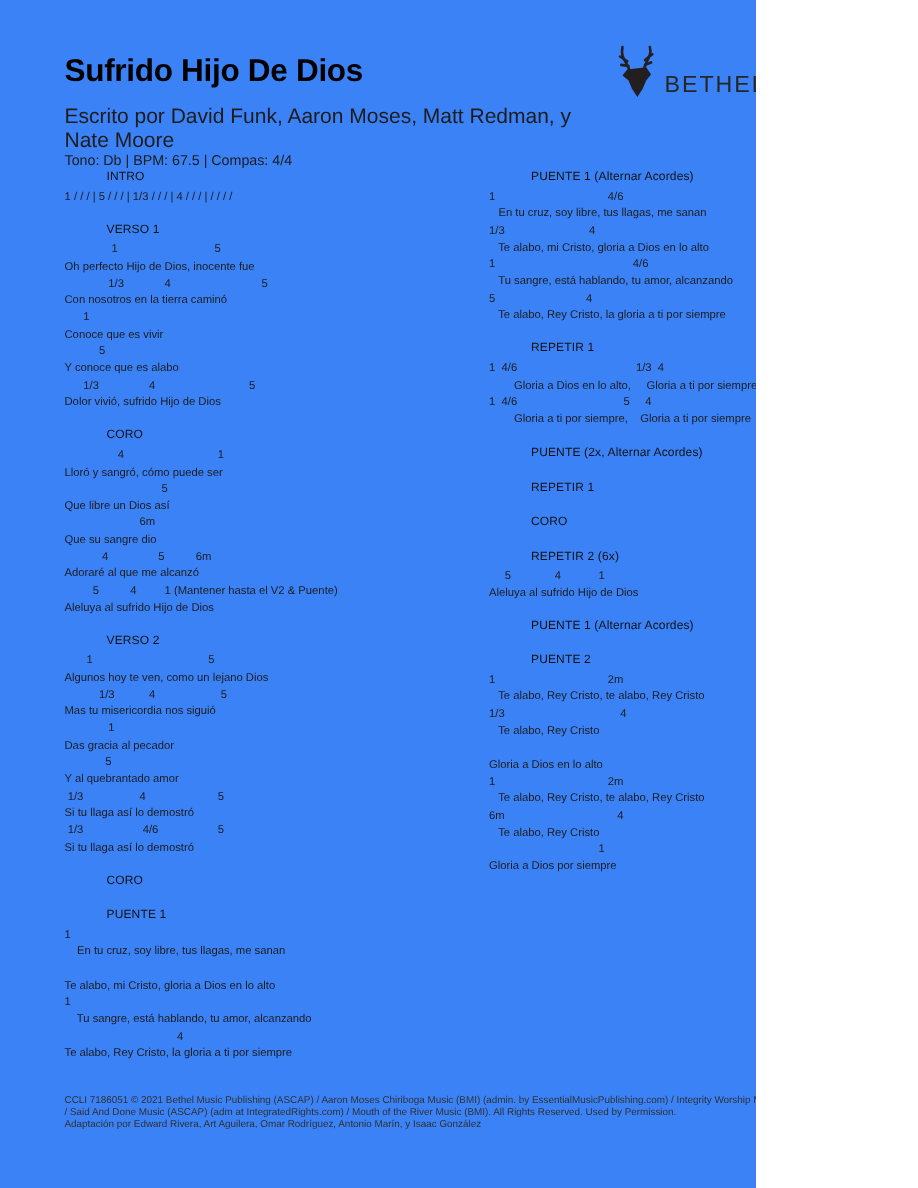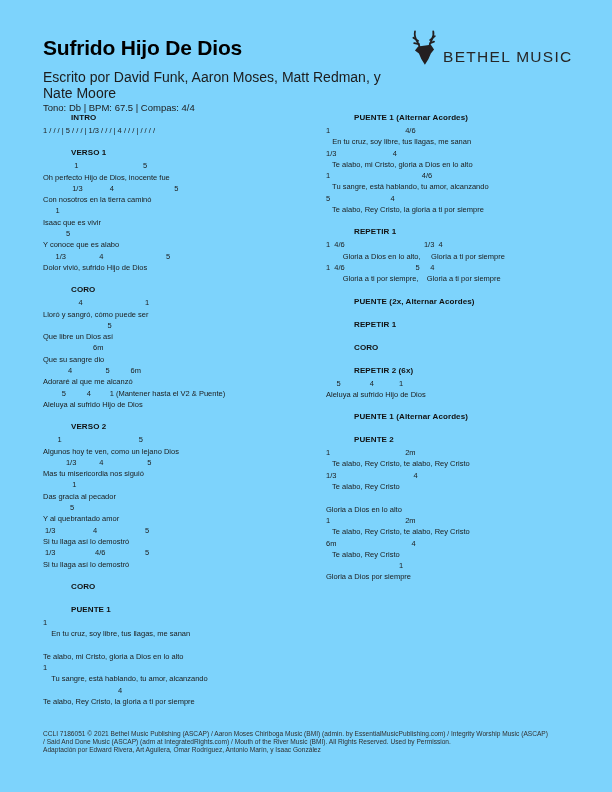--- a/index.html
+++ b/index.html
@@ -1,37 +1,37 @@
 <!DOCTYPE html>
 <html><head>
 <meta charset="utf-8">
 <style>
   * { margin: 0; padding: 0; box-sizing: border-box; }
   html, body { background: #ffffff; }
   body { font-family: "Liberation Sans", sans-serif; }
   .page {
     position: relative;
-    width: 612px;
+    width: 504px;
     height: 792px;
-    background: #7dd3fc;
+    background: #3b82f6;
     color: #1c1c1c;
     overflow: hidden;
   }
   .header { position: absolute; left: 43px; top: 36px; width: 360px; }
   .title { font-size: 21px; font-weight: 700; color: #000; letter-spacing: -0.2px; line-height: 24px; }
   .credits { font-size: 14px; margin-top: 9px; color: #1c1c1c; }
   .meta { font-size: 9.5px; margin-top: 1px; color: #1c1c1c; }
   .logo { position: absolute; left: 411px; top: 30px; display: flex; align-items: flex-end; }
   .logo-mark { width: 27px; height: 36px; flex: 0 0 auto; }
   .logo-text { font-size: 15.5px; letter-spacing: 1.3px; color: #262626; margin-left: 5px; white-space: nowrap; }
   .col { position: absolute; top: 112px; width: 276px; }
   .col-left { left: 43px; }
   .col-right { left: 326px; }
   .section { margin-bottom: 11px; }
-  .section-label { font-size: 8px; font-weight: 700; line-height: 12px; margin-bottom: 1px; letter-spacing: 0.1px; color: #111; padding-left: 28px; }
+  .section-label { font-size: 8px; font-weight: 400; line-height: 12px; margin-bottom: 1px; letter-spacing: 0.1px; color: #111; padding-left: 28px; }
   .line { font-size: 7.5px; line-height: 11.3px; min-height: 11.3px; white-space: pre; color: #1c1c1c; }
   .footer { position: absolute; left: 43px; top: 730px; width: 540px; font-size: 6.6px; line-height: 8px; color: #303030; }
 </style>
 </head>
 <body>
 
 <div class="page">
 
   <div class="header">
     <div class="title">Sufrido Hijo De Dios</div>
@@ -59,21 +59,21 @@
         <div class="section-label">INTRO</div>
         <div class="line lyric">1 / / / | 5 / / / | 1/3 / / / | 4 / / / | / / / /</div>
       </div>
       <div class="section">
         <div class="section-label">VERSO 1</div>
         <div class="line chords">               1                               5</div>
         <div class="line lyric">Oh perfecto Hijo de Dios, inocente fue</div>
         <div class="line chords">              1/3             4                             5</div>
         <div class="line lyric">Con nosotros en la tierra caminó</div>
         <div class="line chords">      1</div>
-        <div class="line lyric">Isaac que es vivir</div>
+        <div class="line lyric">Conoce que es vivir</div>
         <div class="line chords">           5</div>
         <div class="line lyric">Y conoce que es alabo</div>
         <div class="line chords">      1/3                4                              5</div>
         <div class="line lyric">Dolor vivió, sufrido Hijo de Dios</div>
       </div>
       <div class="section">
         <div class="section-label">CORO</div>
         <div class="line chords">                 4                              1</div>
         <div class="line lyric">Lloró y sangró, cómo puede ser</div>
         <div class="line chords">                               5</div>

